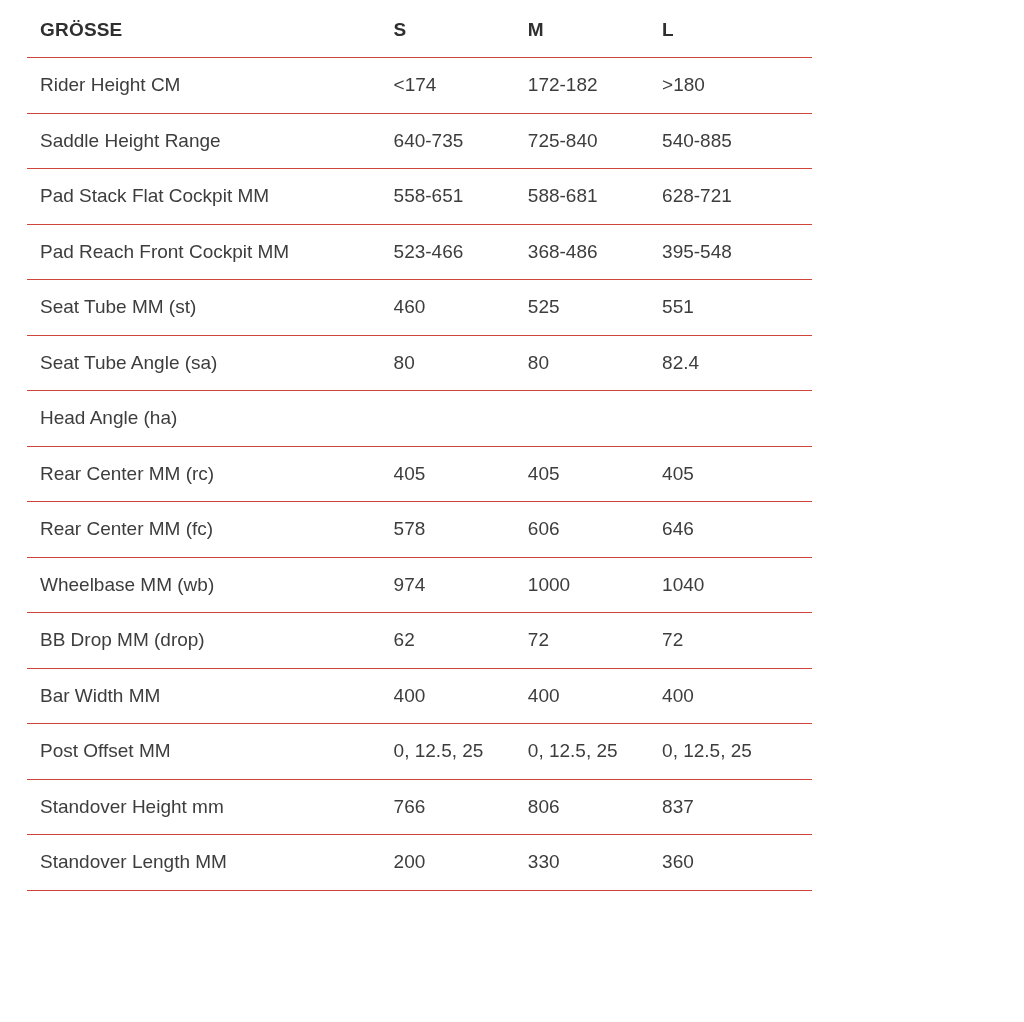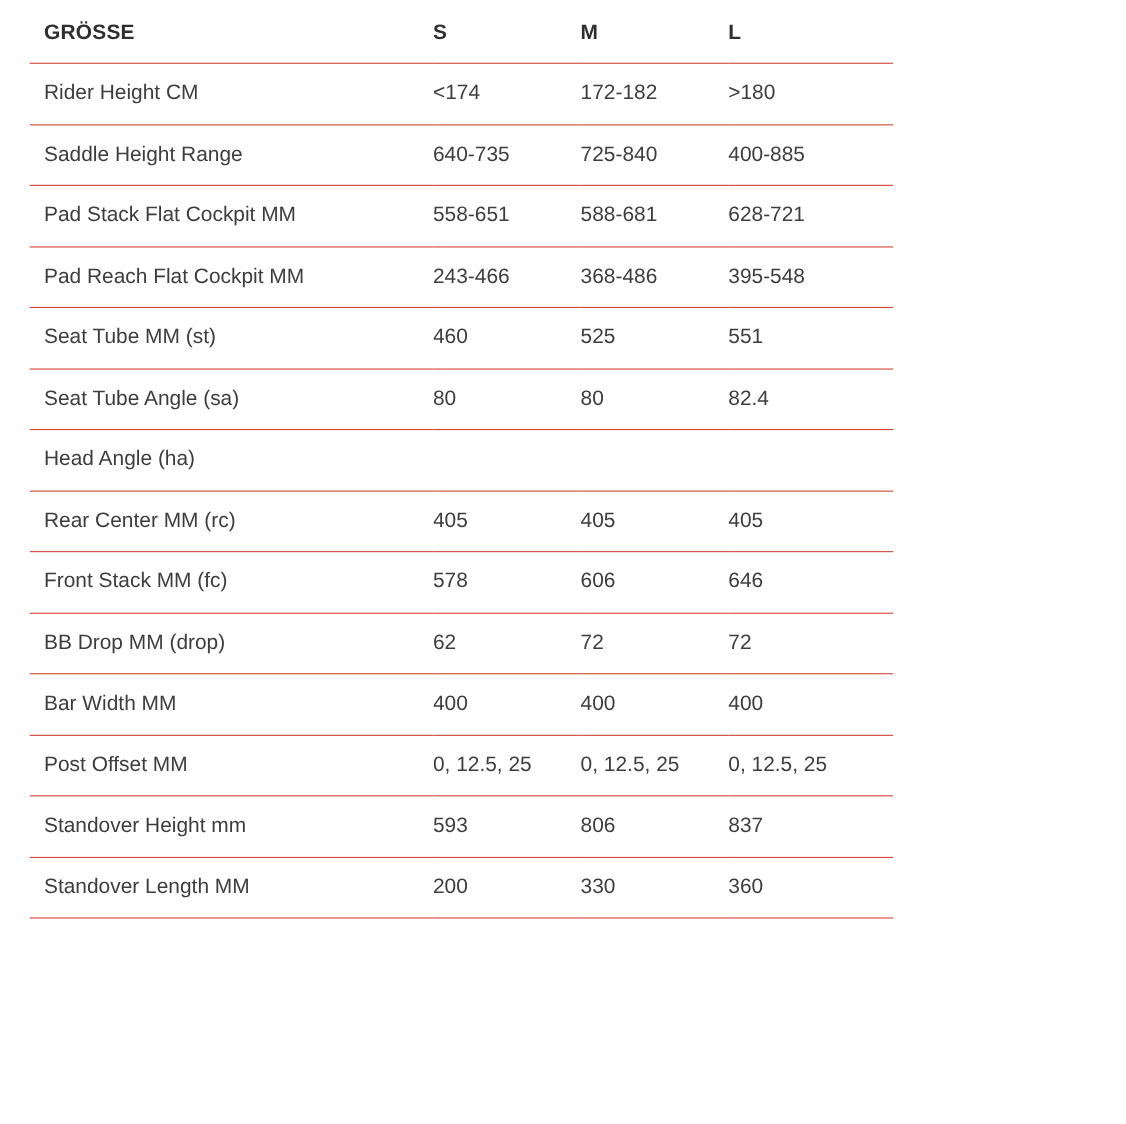--- a/index.html
+++ b/index.html
@@ -72,31 +72,31 @@
         <tr>
     <td class="cell-label">Rider Height CM</td>
     <td>&lt;174</td>
     <td>172-182</td>
     <td>&gt;180</td>
   </tr>
         <tr>
     <td class="cell-label">Saddle Height Range</td>
     <td>640-735</td>
     <td>725-840</td>
-    <td>400-885</td>
+    <td>540-885</td>
   </tr>
         <tr>
     <td class="cell-label">Pad Stack Flat Cockpit MM</td>
     <td>558-651</td>
     <td>588-681</td>
     <td>628-721</td>
   </tr>
         <tr>
-    <td class="cell-label">Pad Reach Flat Cockpit MM</td>
-    <td>243-466</td>
+    <td class="cell-label">Pad Reach Front Cockpit MM</td>
+    <td>523-466</td>
     <td>368-486</td>
     <td>395-548</td>
   </tr>
         <tr>
     <td class="cell-label">Seat Tube MM (st)</td>
     <td>460</td>
     <td>525</td>
     <td>551</td>
   </tr>
         <tr>
@@ -111,24 +111,30 @@
     <td></td>
     <td></td>
   </tr>
         <tr>
     <td class="cell-label">Rear Center MM (rc)</td>
     <td>405</td>
     <td>405</td>
     <td>405</td>
   </tr>
         <tr>
-    <td class="cell-label">Front Stack MM (fc)</td>
+    <td class="cell-label">Rear Center MM (fc)</td>
     <td>578</td>
     <td>606</td>
     <td>646</td>
+  </tr>
+        <tr>
+    <td class="cell-label">Wheelbase MM (wb)</td>
+    <td>974</td>
+    <td>1000</td>
+    <td>1040</td>
   </tr>
         <tr>
     <td class="cell-label">BB Drop MM (drop)</td>
     <td>62</td>
     <td>72</td>
     <td>72</td>
   </tr>
         <tr>
     <td class="cell-label">Bar Width MM</td>
     <td>400</td>
@@ -136,21 +142,21 @@
     <td>400</td>
   </tr>
         <tr>
     <td class="cell-label">Post Offset MM</td>
     <td>0, 12.5, 25</td>
     <td>0, 12.5, 25</td>
     <td>0, 12.5, 25</td>
   </tr>
         <tr>
     <td class="cell-label">Standover Height mm</td>
-    <td>593</td>
+    <td>766</td>
     <td>806</td>
     <td>837</td>
   </tr>
         <tr>
     <td class="cell-label">Standover Length MM</td>
     <td>200</td>
     <td>330</td>
     <td>360</td>
   </tr>
       </tbody>

